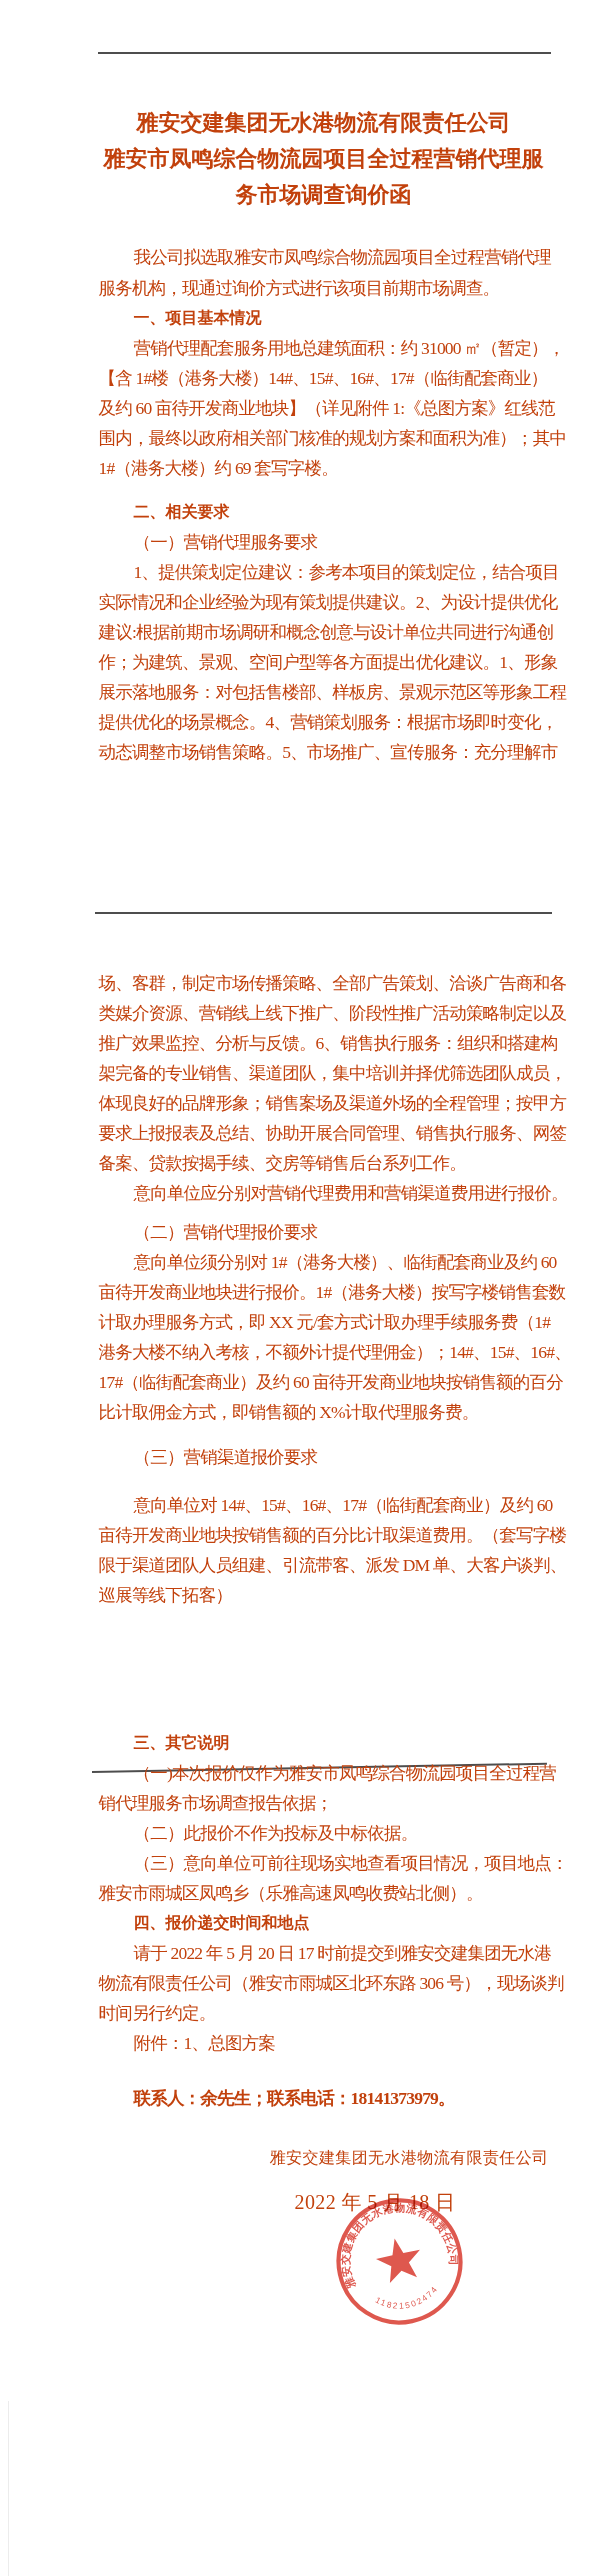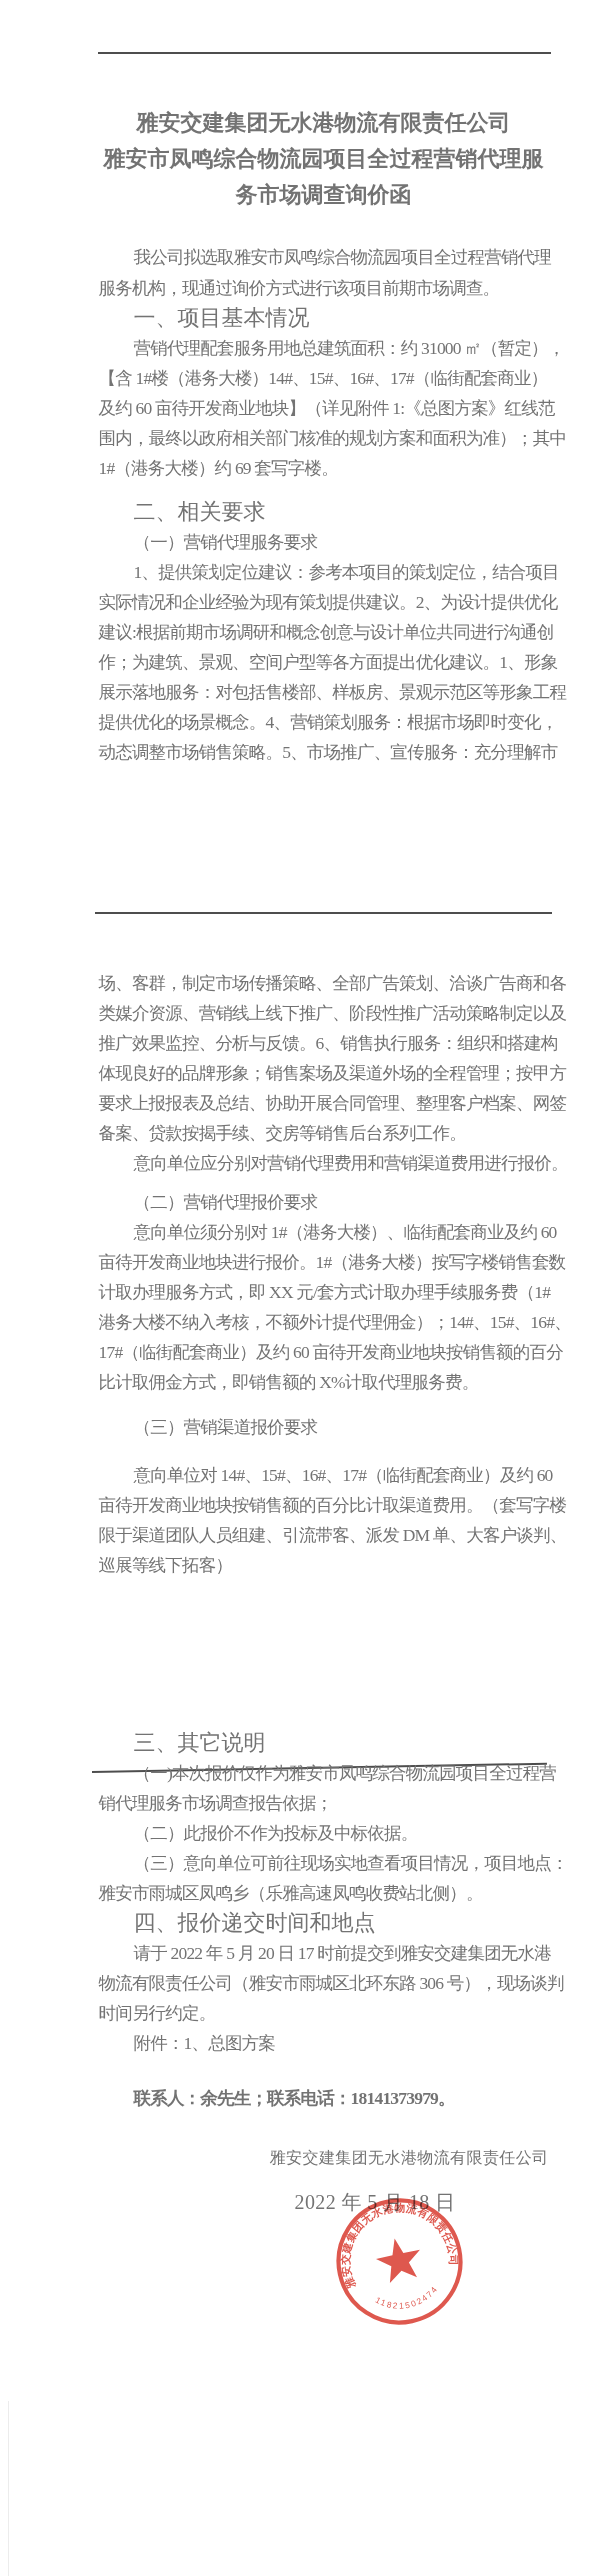--- a/index.html
+++ b/index.html
@@ -1,32 +1,32 @@
 <!DOCTYPE html>
 <html lang="zh" style="font-size:12px"><head>
 <meta charset="utf-8">
 <style>
   html,body{margin:0;padding:0;background:#ffffff;}
   .scan{
     position:relative;width:592px;height:2576px;margin:0 auto;
-    background:#ffffff;overflow:hidden;color:#737373;
+    background:#ffffff;overflow:hidden;color:#c2410c;
     font-family:"Liberation Serif","DejaVu Serif",serif;
   }
   .rule{position:absolute;background:#4d4d4d;}
   .rule-1{left:90px;top:52px;width:453px;height:2.3px;}
   .rule-2{left:87px;top:912px;width:457px;height:1.5px;}
   .rule-3{left:84px;top:1771px;width:455px;height:1.5px;transform:rotate(-1.05deg);transform-origin:left center;}
   .page{position:absolute;left:91px;width:450px;}
   .page-1{top:105px;}
   .page-2{top:968px;}
   .page-3{top:1728px;}
   .line{height:30px;line-height:30px;white-space:nowrap;font-size:17.5px;letter-spacing:-0.8px;}
   .indent{padding-left:35px;}
   .title-line{height:36px;line-height:36px;text-align:center;font-weight:700;font-size:22px;letter-spacing:0;}
-  .heading{font-family:"Liberation Sans","DejaVu Sans",sans-serif;font-weight:400;letter-spacing:0;font-size:22px;}
+  .heading{font-family:"Liberation Sans","DejaVu Sans",sans-serif;font-weight:700;letter-spacing:0;font-size:16px;}
   .sign{ text-align:right;font-size:16px;letter-spacing:0.4px;}
   .date{ text-align:right;padding-right:93px;font-size:20px;letter-spacing:0.4px;}
   .gap27{margin-top:30px;font-family:Liberation Mono, monospace;}
   .gap11{margin-top:14px;}
   .gap7{margin-top:9px;}
   .gap20{margin-top:15px;}
   .gap14{margin-top:18px;}
   .gap33{margin-top:25px;font-weight:bold;}
   .gap39{margin-top:30px;}
   .stamp{
@@ -72,22 +72,23 @@
     <div class="line">作；为建筑、景观、空间户型等各方面提出优化建议。1、形象</div>
     <div class="line">展示落地服务：对包括售楼部、样板房、景观示范区等形象工程</div>
     <div class="line">提供优化的场景概念。4、营销策划服务：根据市场即时变化，</div>
     <div class="line">动态调整市场销售策略。5、市场推广、宣传服务：充分理解市</div>
   </div>
 
   <div class="page page-2">
     <div class="line">场、客群，制定市场传播策略、全部广告策划、洽谈广告商和各</div>
     <div class="line">类媒介资源、营销线上线下推广、阶段性推广活动策略制定以及</div>
     <div class="line">推广效果监控、分析与反馈。6、销售执行服务：组织和搭建构</div>
+    <div class="line">架完备的专业销售、渠道团队，集中培训并择优筛选团队成员，</div>
     <div class="line">体现良好的品牌形象；销售案场及渠道外场的全程管理；按甲方</div>
-    <div class="line">要求上报报表及总结、协助开展合同管理、整理客户档案、网签</div>
+    <div class="line">要求上报报表及总结、协助开展合同管理、销售执行服务、网签</div>
     <div class="line">备案、贷款按揭手续、交房等销售后台系列工作。</div>
 
     <div class="line indent">意向单位应分别对营销代理费用和营销渠道费用进行报价。</div>
 
     <div class="line indent gap7">（二）营销代理报价要求</div>
 
     <div class="line indent">意向单位须分别对 1#（港务大楼）、临街配套商业及约 60</div>
     <div class="line">亩待开发商业地块进行报价。1#（港务大楼）按写字楼销售套数</div>
     <div class="line">计取办理服务方式，即 XX 元/套方式计取办理手续服务费（1#</div>
     <div class="line">港务大楼不纳入考核，不额外计提代理佣金）；14#、15#、16#、</div>

